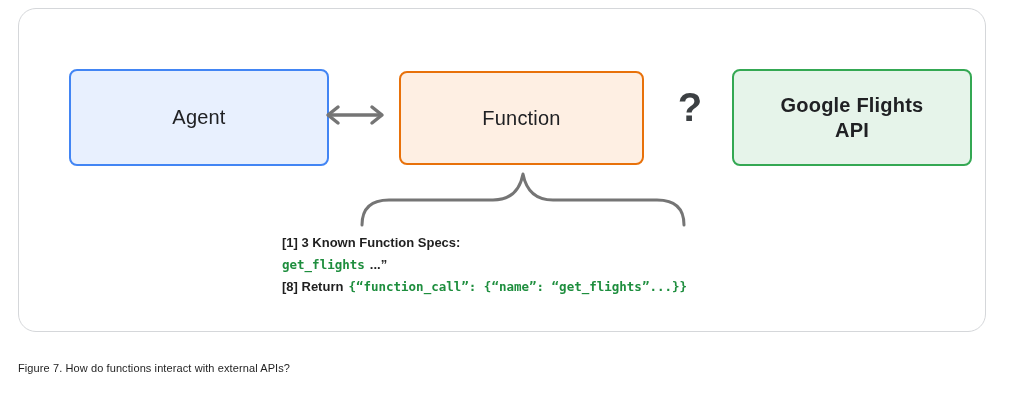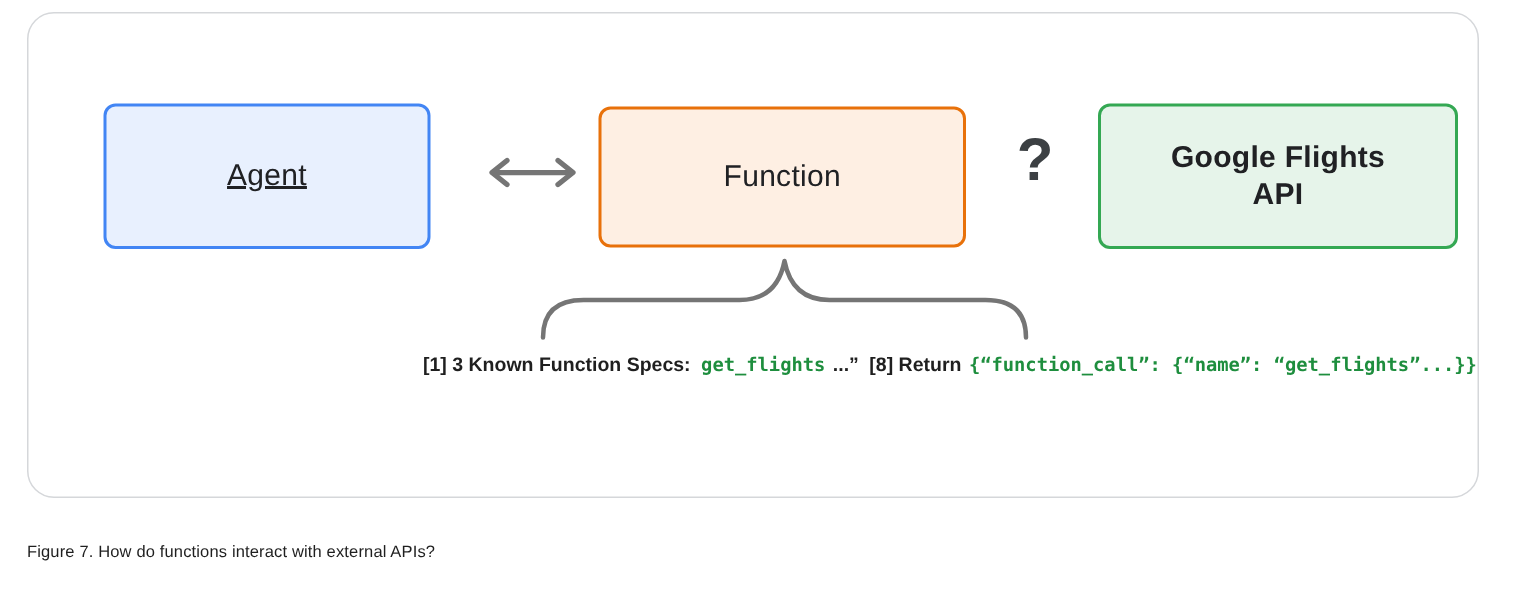--- a/index.html
+++ b/index.html
@@ -29,24 +29,23 @@
     align-items: center;
     justify-content: center;
     border-radius: 8px;
     font-size: 20px;
     letter-spacing: 0.2px;
     text-align: center;
     color: #202124;
   }
 
   .box-agent {
-    left: 50px; top: 60px; width: 218px; height: 97px;
+    left: 50px; top: 60px; width: 260px; height: 97px;
     border: 2px solid var(--agent-border, #4285f4);
     background: var(--agent-fill, #e8f0fe);
-    text-decoration: underline;
   }
 
   .box-function {
     left: 380px; top: 62px; width: 245px; height: 94px;
     border: 2px solid var(--function-border, #e8710a);
     background: var(--function-fill, #feefe3);
     align-items: center;
   }
 
   .box-api {
@@ -75,21 +74,21 @@
   .brace-wrap {
     position: absolute;
     left: 338px; top: 162px;
     width: 332px; height: 58px;
   }
 
   .annotations {
     position: absolute;
     left: 263px; top: 226px;
     display: flex;
-    flex-direction: row;
+    flex-direction: column;
     gap: 7px;
   }
   .anno-line {
     display: flex;
     align-items: baseline;
     column-gap: 5px;
     white-space: nowrap;
   }
   .anno-plain {
     font-size: 13px;

